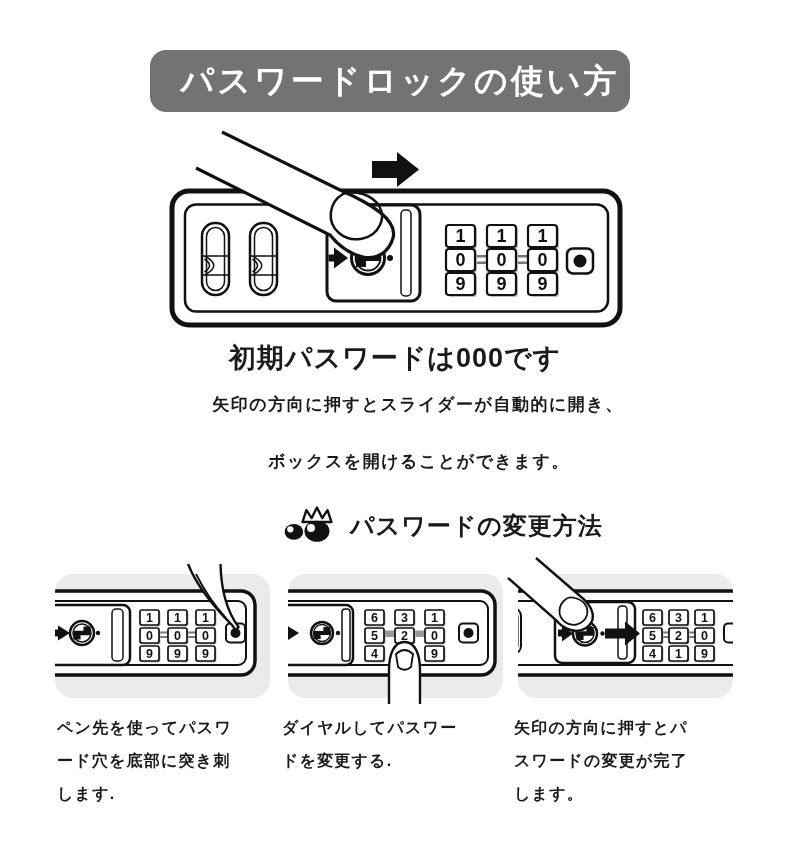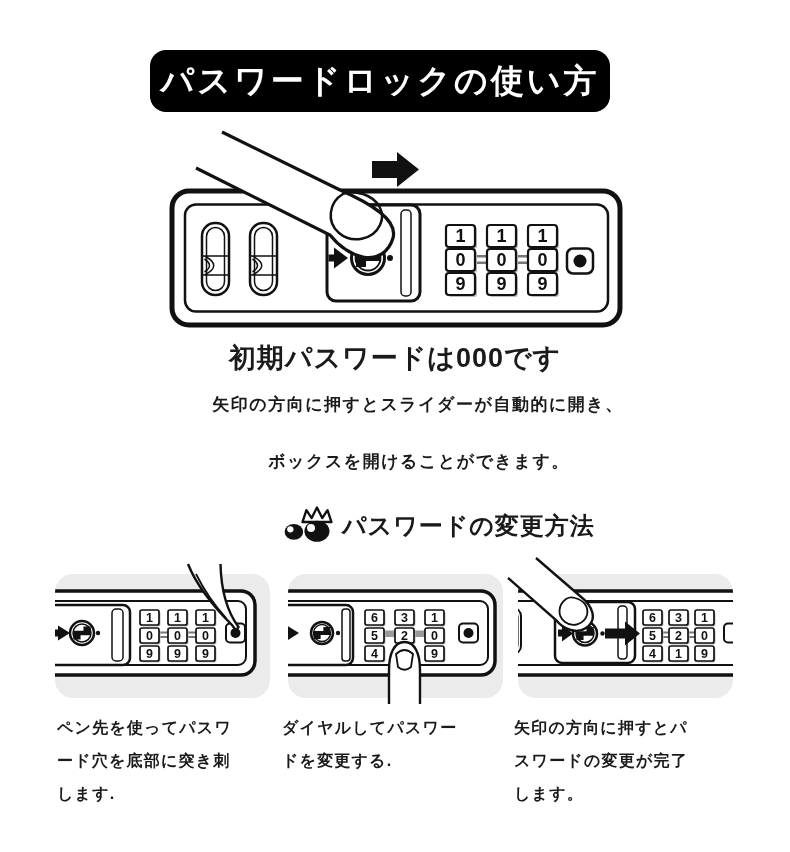--- a/index.html
+++ b/index.html
@@ -1,28 +1,28 @@
 <!DOCTYPE html>
 <html><head>
 <meta charset="utf-8">
 <style>
   html,body{margin:0;padding:0;background:#fff;}
   .page{position:relative;width:790px;height:852px;background:#fff;overflow:hidden;
         font-family:"Liberation Sans",sans-serif;color:#1a1a1a;}
   .abs{position:absolute;}
-  .banner{left:150px;top:50px;width:460px;height:62px;background:#000000;border-radius:16px;
+  .banner{left:150px;top:50px;width:460px;height:62px;background:#737373;border-radius:16px;
           display:flex;align-items:center;justify-content:center;color:#fff;
-          font-size:33px;font-weight:bold;letter-spacing:3px;}
+          font-size:33px;font-weight:bold;letter-spacing:3px;padding-left:20px;}
   .main-figure{left:150px;top:128px;}
   .intro-heading{left:0;width:790px;top:340px;text-align:center;font-size:27px;
                  font-weight:bold;letter-spacing:1px;}
   .intro-line{left:0;width:790px;text-align:center;font-size:17px;font-weight:600;
               letter-spacing:1.5px;}
   .il1{top:393px;padding-left:23px;} .il2{top:450px;padding-left:24px;}
-  .section-header{left:284px;top:506px;display:flex;align-items:center;gap:0;}
+  .section-header{left:284px;top:506px;display:flex;align-items:center;gap:8px;}
   .section-header .hd{font-size:24px;font-weight:bold;letter-spacing:1px;}
   .card{top:574px;width:215px;height:124px;background:#ebebeb;border-radius:18px;}
   .c1{left:55px;} .c2{left:288px;} .c3{left:518px;}
   .card svg{position:absolute;left:0;top:0;overflow:visible;}
   .caption{top:711px;width:225px;font-size:16px;font-weight:700;letter-spacing:1.2px;
            line-height:33px;}
   .cap1{left:57px;} .cap2{left:282px;} .cap3{left:514px;}
   svg text{font-family:"Liberation Sans",sans-serif;font-weight:bold;fill:#111;}
   .dg{font-size:18px;} .dgc{font-size:12.5px;}
   .ln{stroke:#111;fill:#fff;} .lnf{stroke:#111;fill:none;} .blk{fill:#111;stroke:none;}

